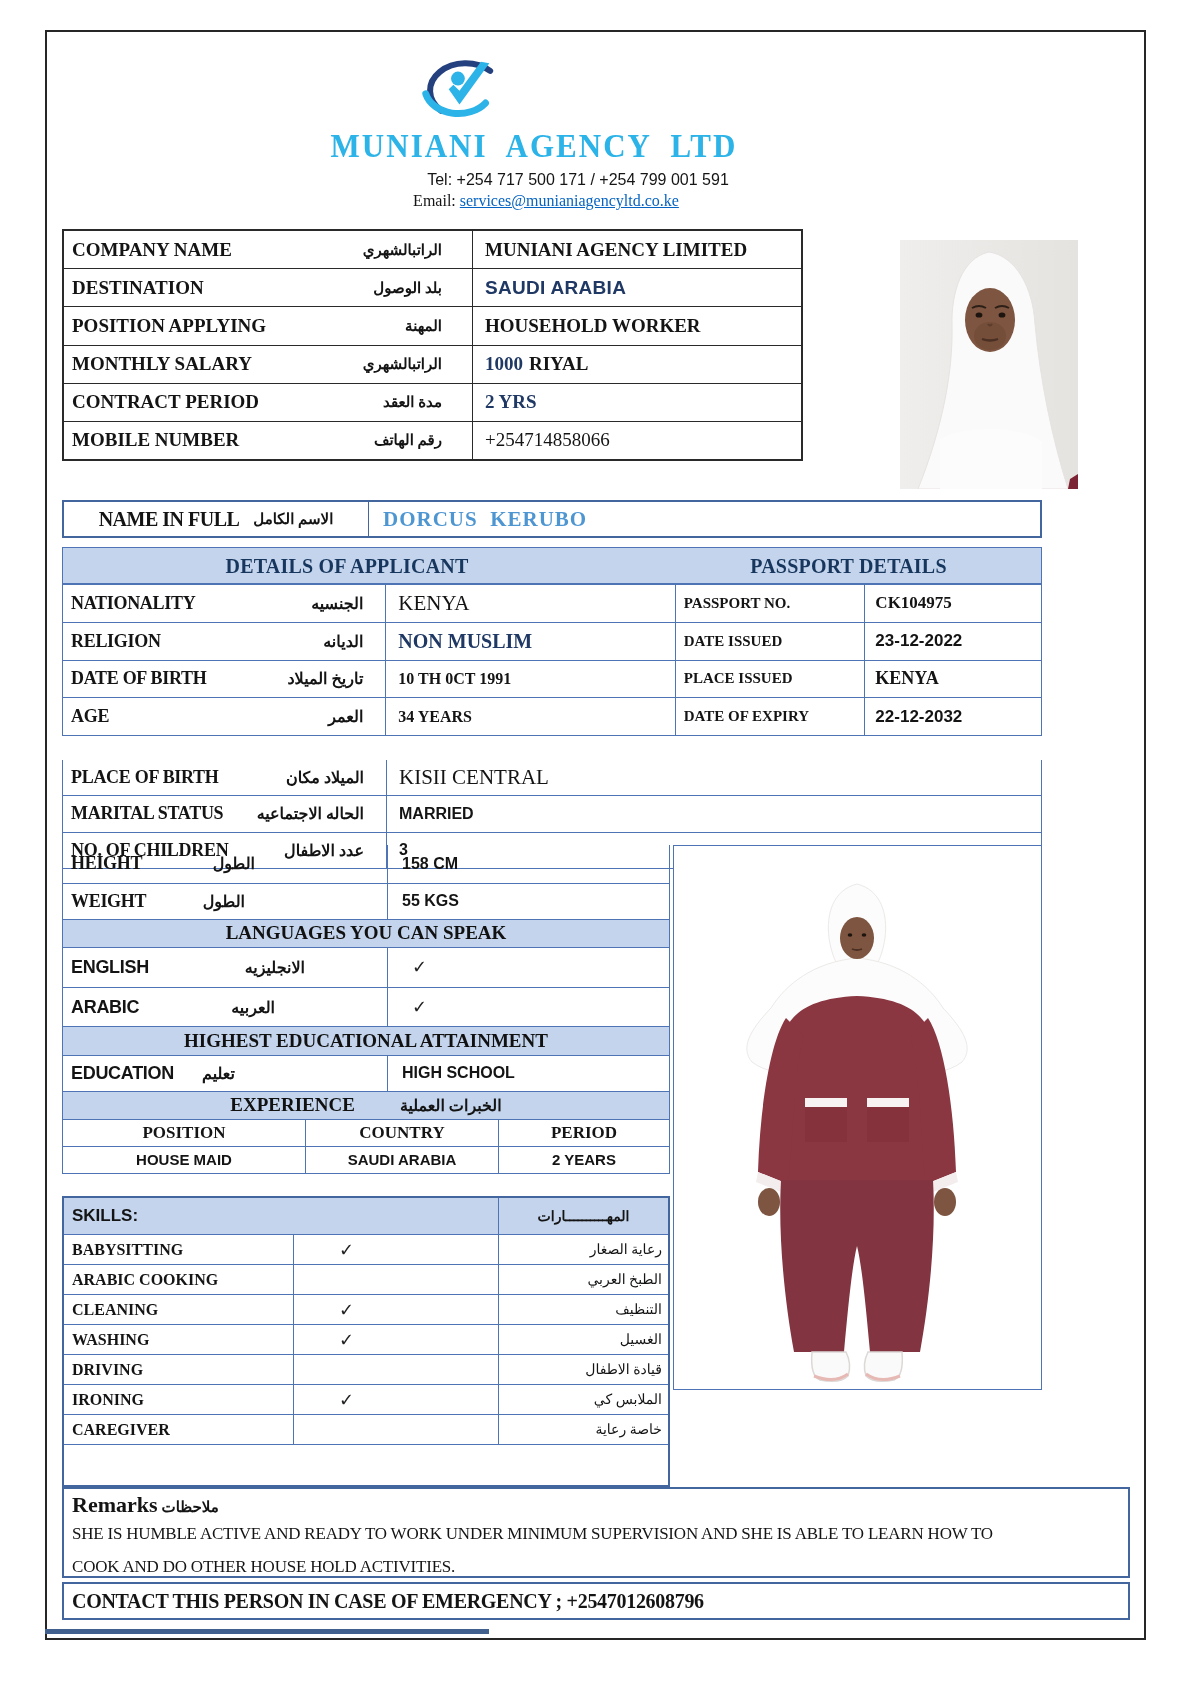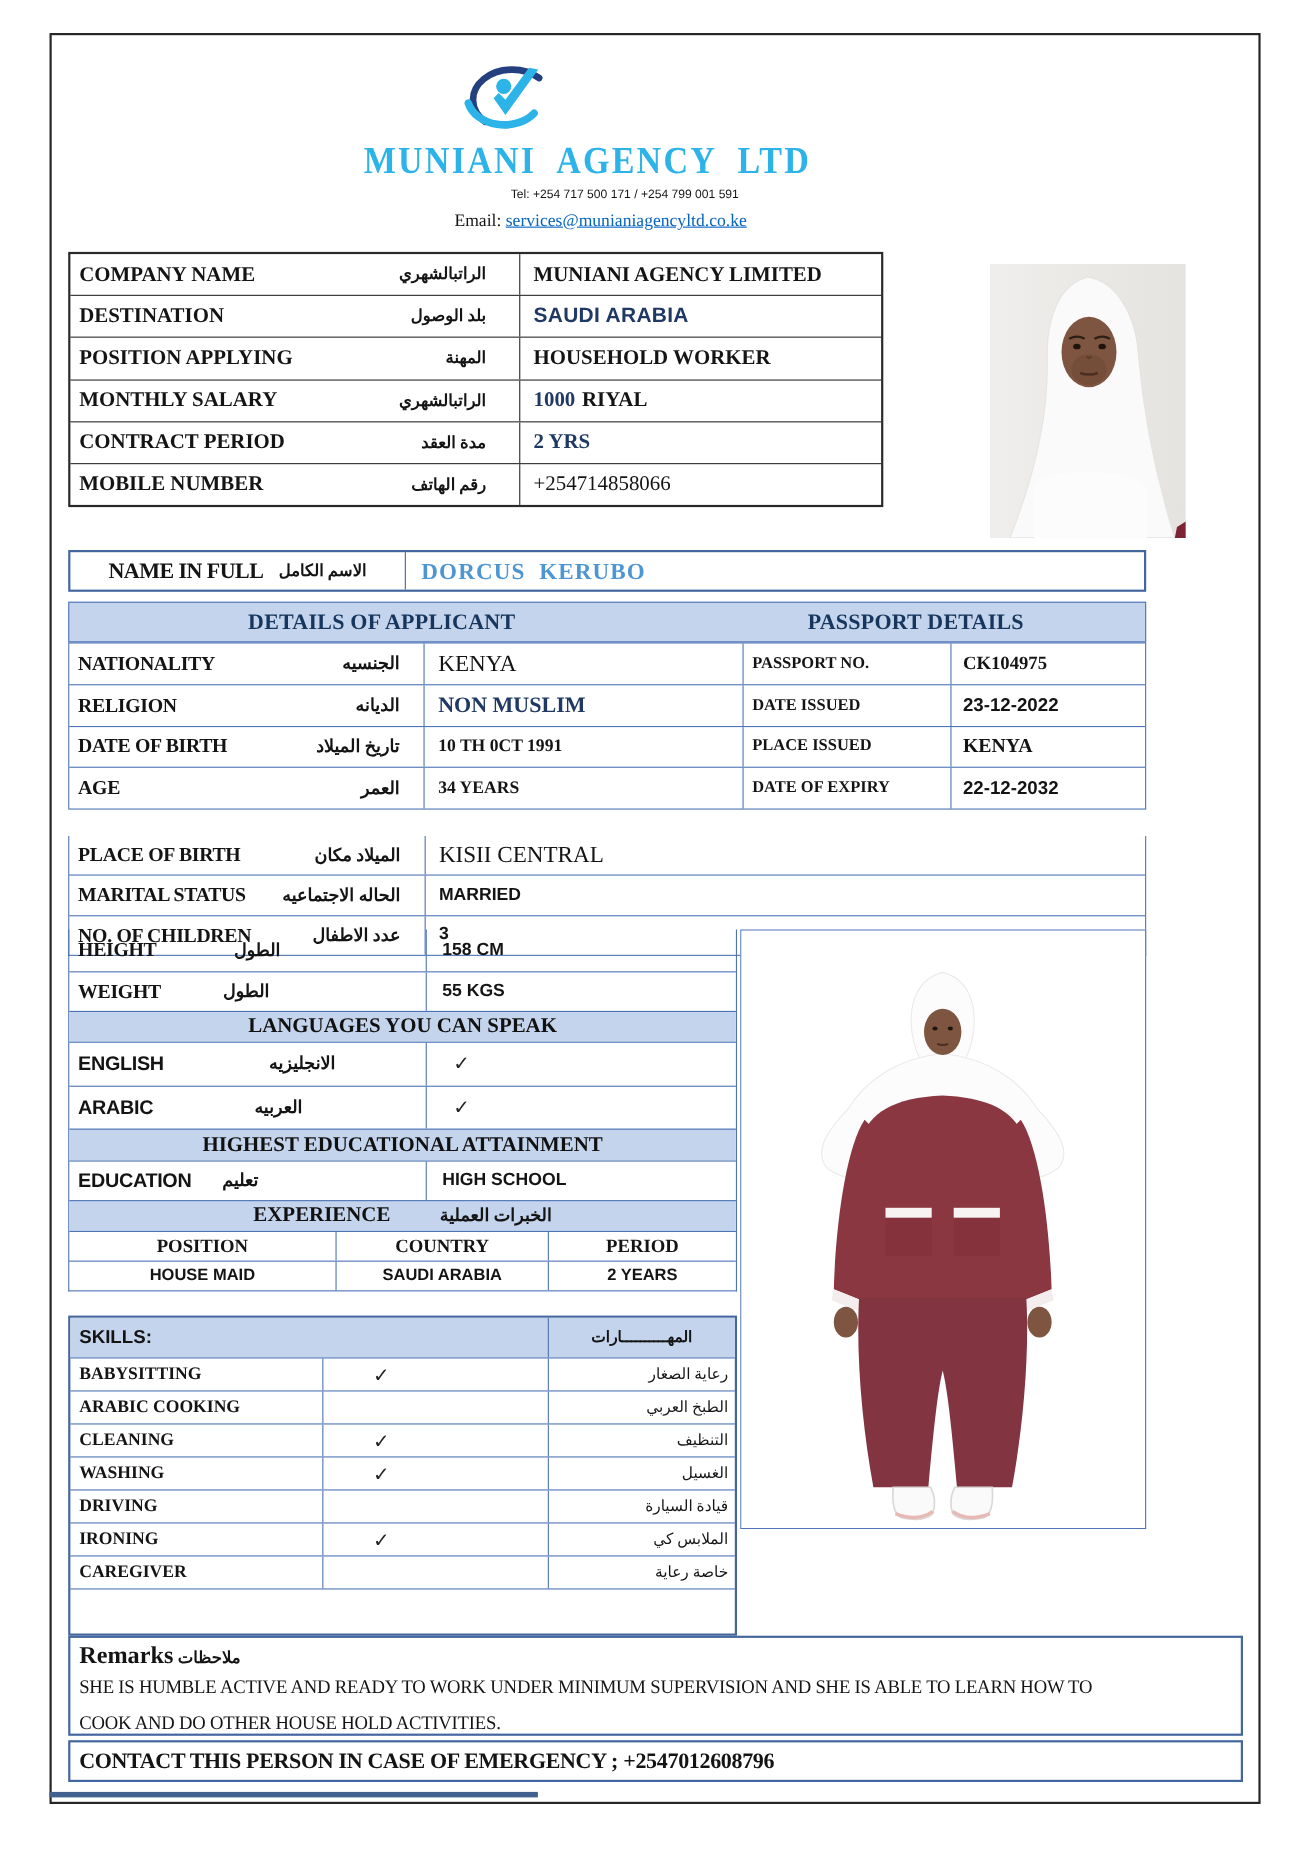--- a/index.html
+++ b/index.html
@@ -10,22 +10,22 @@
   .sans{font-family:"Liberation Sans",sans-serif;}
   .b{font-weight:bold;}
   .navy{color:#1f3864;}
   .center{display:flex;align-items:center;justify-content:center;}
   .vcen{display:flex;align-items:center;}
 
   
   .brand-title{left:234px;top:128px;width:600px;text-align:center;font-weight:bold;
     font-size:31px;letter-spacing:2px;word-spacing:10px;color:#2cb3e8;
     font-family:"Liberation Serif",serif;transform:scaleY(1.12);}
-  .tel-line{left:268px;top:171px;width:600px;text-align:center;font-family:"Liberation Sans",sans-serif;
-    font-size:11px;color:#151515;}
+  .tel-line{left:278px;top:171px;width:600px;text-align:center;font-family:"Liberation Sans",sans-serif;
+    font-size:16px;color:#151515;}
   .email-line{left:246px;top:192px;width:600px;text-align:center;font-size:16px;}
   .email-link{color:#0563c1;text-decoration:underline;}
 
   
   .ctable{left:62px;top:229px;width:741px;height:232px;border:2px solid #2a2a2a;display:flex;flex-direction:column;}
   .crow{flex:1;display:flex;}
   .crow + .crow{border-top:1px solid #2a2a2a;}
   .clabel{width:370px;border-right:1px solid #2a2a2a;display:flex;align-items:center;
     justify-content:space-between;padding:0 30px 0 8px;font-weight:bold;font-size:19px;}
   .clabel .ar{font-size:15px;font-weight:bold;}
@@ -151,21 +151,21 @@
       <span class="b" style="font-size:20px;letter-spacing:-0.5px;">NAME IN FULL</span>
       <span class="b" dir="rtl" style="font-size:15px;">الاسم الكامل</span>
     </div>
     <div class="vcen" style="flex:1;padding-left:14px;">
       <span class="b" style="color:#4e96d2;font-size:21px;letter-spacing:1px;white-space:pre;">DORCUS  KERUBO</span>
     </div>
   </div>
 
   <div class="abs bt hdrband" style="left:62px;top:547px;width:980px;height:37px;">
     <div class="abs center secthdr" style="left:0;top:0;width:568px;height:37px;">DETAILS OF APPLICANT</div>
-    <div class="abs center secthdr" style="left:586px;top:0;width:367px;height:37px;">PASSPORT DETAILS</div>
+    <div class="abs center secthdr" style="left:602px;top:0;width:367px;height:37px;">PASSPORT DETAILS</div>
   </div>
 
   <div class="abs bt" style="left:62px;top:584px;width:980px;height:152px;display:flex;flex-direction:column;">
 
     <div class="brow" style="flex:1;">
       <div class="bc lblcell" style="width:323px;">
         <span>NATIONALITY</span>
         <span class="ar" dir="rtl">الجنسيه</span>
       </div>
       <div class="bc vcen" style="width:290px;padding-left:12px;font-size:21px;">KENYA</div>
@@ -311,21 +311,21 @@
       <div class="bc vcen" dir="rtl" style="flex:1;padding-right:6px;font-size:14px;">التنظيف</div>
     </div>
     <div class="brow" style="flex:1;">
       <div class="bc vcen b" style="width:229px;padding-left:8px;font-size:16px;">WASHING</div>
       <div class="bc vcen check" style="width:205px;padding-left:45px;">✓</div>
       <div class="bc vcen" dir="rtl" style="flex:1;padding-right:6px;font-size:14px;">الغسيل</div>
     </div>
     <div class="brow" style="flex:1;">
       <div class="bc vcen b" style="width:229px;padding-left:8px;font-size:16px;">DRIVING</div>
       <div class="bc vcen check" style="width:205px;padding-left:45px;"></div>
-      <div class="bc vcen" dir="rtl" style="flex:1;padding-right:6px;font-size:14px;">قيادة السيارة</div>
+      <div class="bc vcen" dir="rtl" style="flex:1;padding-right:6px;font-size:14px;">قيادة الاطفال</div>
     </div>
     <div class="brow" style="flex:1;">
       <div class="bc vcen b" style="width:229px;padding-left:8px;font-size:16px;">IRONING</div>
       <div class="bc vcen check" style="width:205px;padding-left:45px;">✓</div>
       <div class="bc vcen" dir="rtl" style="flex:1;padding-right:6px;font-size:14px;">الملابس كي</div>
     </div>
     <div class="brow" style="flex:1;">
       <div class="bc vcen b" style="width:229px;padding-left:8px;font-size:16px;">CAREGIVER</div>
       <div class="bc vcen check" style="width:205px;padding-left:45px;"></div>
       <div class="bc vcen" dir="rtl" style="flex:1;padding-right:6px;font-size:14px;">خاصة رعاية</div>

